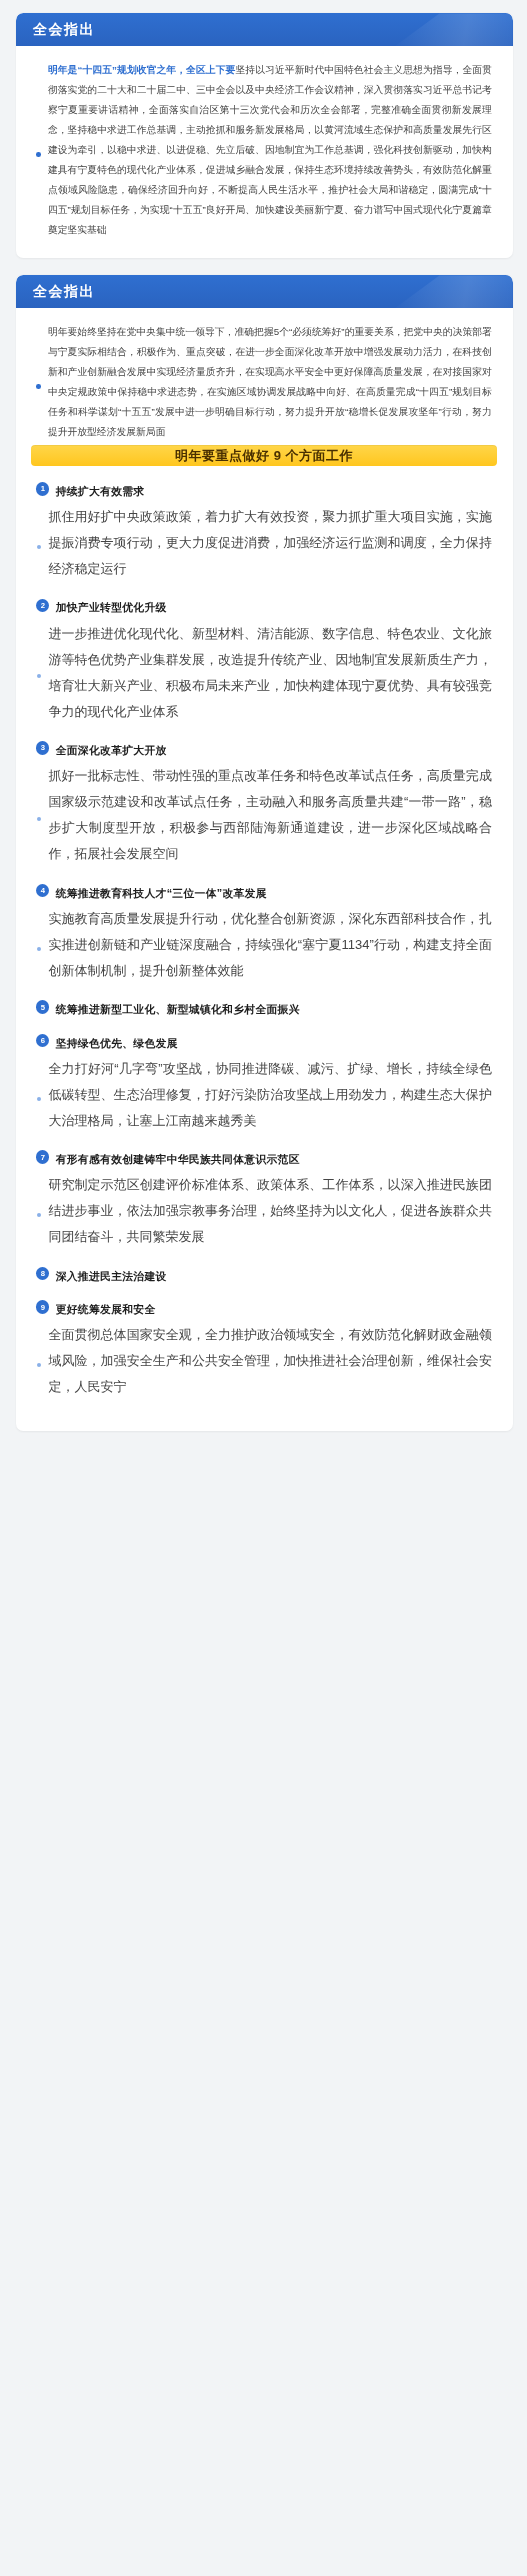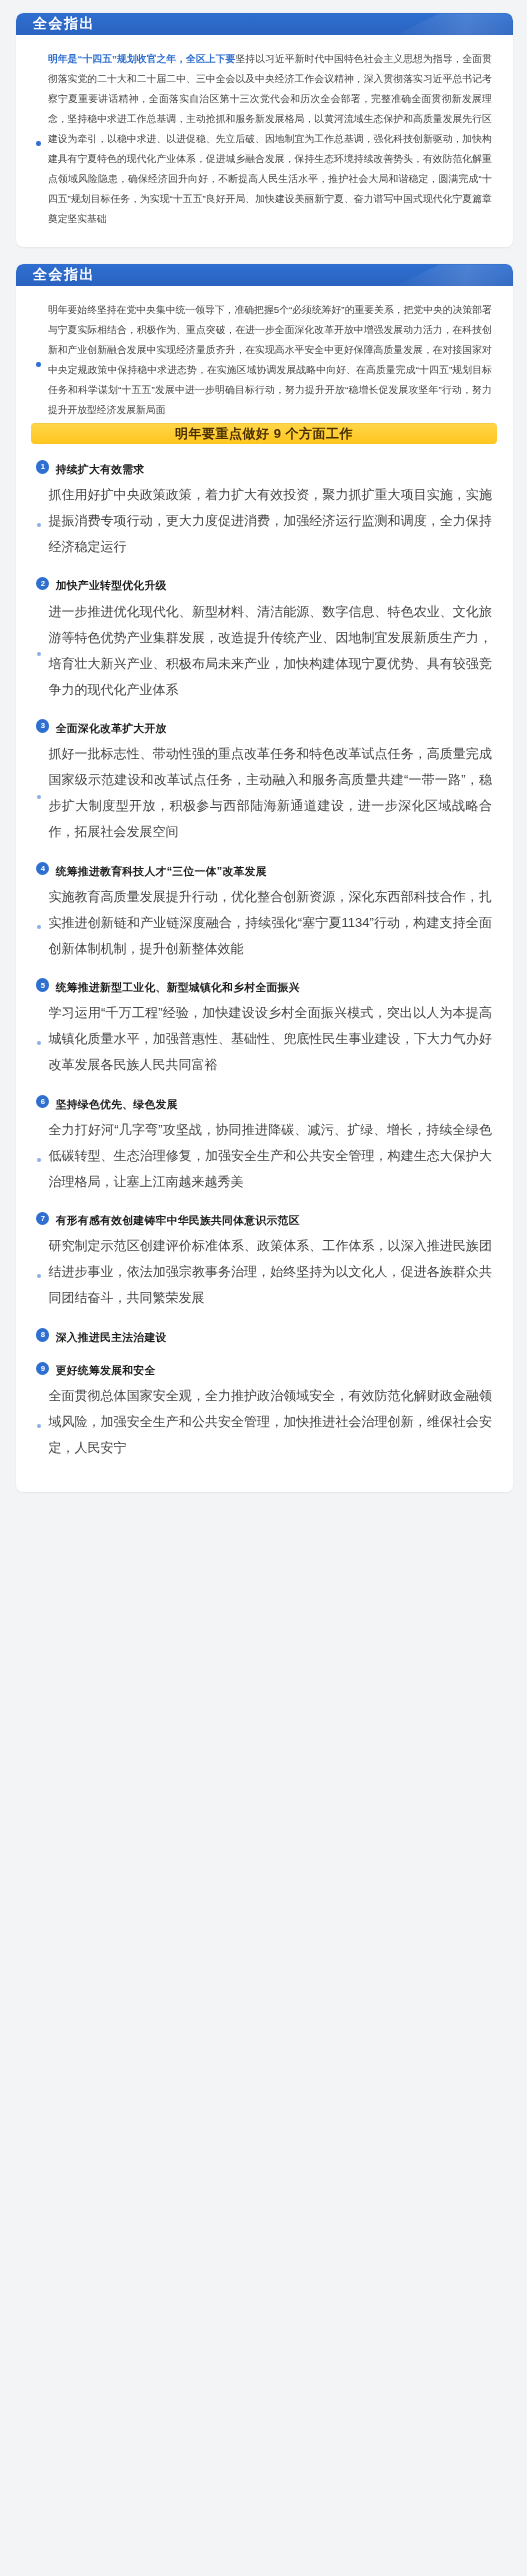--- a/index.html
+++ b/index.html
@@ -26,21 +26,21 @@
     box-shadow: 0 0.5px 2.1px rgba(0,0,0,0.06);
     padding: 0 0 17.5px 0;
     margin-bottom: 17.5px;
     overflow: hidden;
     position: relative;
   }
 
   
   .banner {
     position: relative;
-    height: 22px;
+    height: 33px;
     background: linear-gradient(180deg, #2f6fd0 0%, #2a63c0 100%);
     border-top-left-radius: 7.2px;
     border-top-right-radius: 7.2px;
     display: flex;
     align-items: center;
     padding-left: 17.5px;
     box-sizing: border-box;
     margin-bottom: 13.4px;
   }
   .banner::after {
@@ -221,37 +221,31 @@
             <span class="para-text">实施教育高质量发展提升行动，优化整合创新资源，深化东西部科技合作，扎实推进创新链和产业链深度融合，持续强化“塞宁夏1134”行动，构建支持全面创新体制机制，提升创新整体效能</span>
           </div>
         </div>
       </div>
 
       <div class="item">
         <div class="item-head">
           <span class="num-badge">5</span>
           <span class="item-title">统筹推进新型工业化、新型城镇化和乡村全面振兴</span>
         </div>
-        <div class="item-body">
-          <div class="para">
-            <span class="bullet"></span>
-            <span class="para-text">学习运用“千万工程”经验，加快建设设乡村全面振兴模式，突出以人为本提高城镇化质量水平，加强普惠性、基础性、兜底性民生事业建设，下大力气办好改革发展各民族人民共同富裕</span>
-          </div>
-        </div>
       </div>
 
       <div class="item">
         <div class="item-head">
           <span class="num-badge">6</span>
           <span class="item-title">坚持绿色优先、绿色发展</span>
         </div>
         <div class="item-body">
           <div class="para">
             <span class="bullet"></span>
-            <span class="para-text">全力打好河“几字弯”攻坚战，协同推进降碳、减污、扩绿、增长，持续全绿色低碳转型、生态治理修复，加强安全生产和公共安全管理，构建生态大保护大治理格局，让塞上江南越来越秀美</span>
+            <span class="para-text">全力打好河“几字弯”攻坚战，协同推进降碳、减污、扩绿、增长，持续全绿色低碳转型、生态治理修复，打好污染防治攻坚战上用劲发力，构建生态大保护大治理格局，让塞上江南越来越秀美</span>
           </div>
         </div>
       </div>
 
       <div class="item">
         <div class="item-head">
           <span class="num-badge">7</span>
           <span class="item-title">有形有感有效创建铸牢中华民族共同体意识示范区</span>
         </div>
         <div class="item-body">

